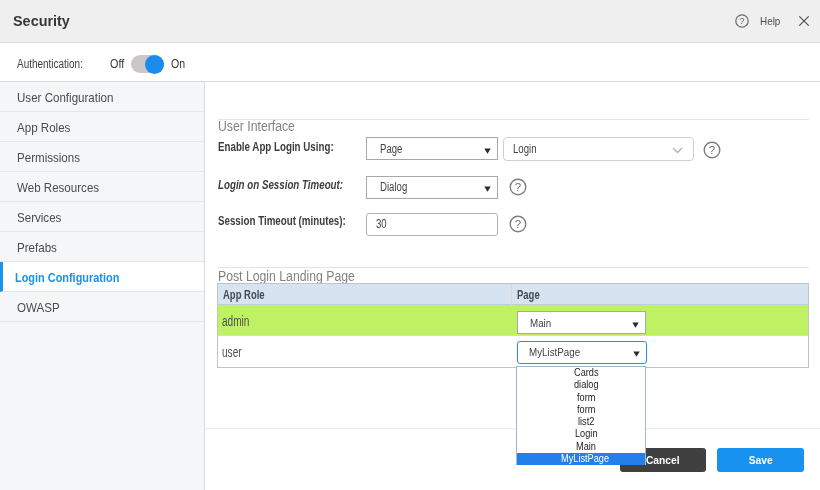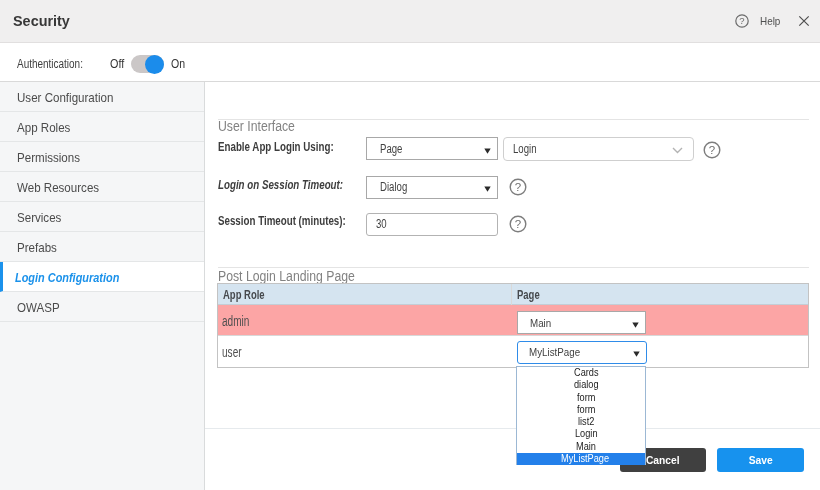--- a/index.html
+++ b/index.html
@@ -24,40 +24,40 @@
 #offlabel .tx { transform:scaleX(0.8); }
 #onlabel { left:171px; top:57px; height:14px; line-height:14px; font-size:13.5px; color:#333; }
 #onlabel .tx { transform:scaleX(0.78); }
 #toggle { left:131px; top:55px; width:33px; height:18px; background:#cbc7c7; border-radius:9px; }
 #knob { left:145px; top:54.5px; width:19px; height:19px; background:#1b8ceb; border-radius:50%; }
 
 
 #sidebar { left:0; top:82px; width:205px; height:408px; background:#f5f6f7; border-right:1px solid #d9dbdc; }
 .sideitem { position:absolute; left:0; width:204px; height:30px; line-height:31px; padding-left:17px; font-size:13px; color:#4b4b4b; border-bottom:1px solid #e4e6e7; }
 .sideitem .tx { transform:scaleX(0.89); }
-.sideitem.active { background:#fff; border-left:3px solid #1b92ec; padding-left:12px; color:#1a91ea; font-weight:700;font-style:italic; }
+.sideitem.active { background:#fff; border-left:3px solid #1b92ec; padding-left:12px; color:#1a91ea; font-weight:700; }
 .sideitem.active .tx { transform:scaleX(0.84); }
 
 
 .sechead { height:16px; line-height:16px; font-size:14px; color:#828282;margin-top:23px; }
 .sechead .tx { transform:scaleX(0.875); }
 .hrline { height:1px; background:#e4e4e4; }
 .flabel { height:14px; line-height:14px; font-size:13.2px; font-weight:700; color:#3d3d3d; }
 .flabel .tx { transform:scaleX(0.74); }
 .sel { position:absolute; background:#fff; border:1px solid #a8a8a8; font-size:12px; color:#424242; }
 .sel .txt { position:absolute; left:13px; top:0; bottom:0; display:flex; align-items:center; }
 .sel .txt .tx { transform:scaleX(0.8); }
 
 
 #tbl { left:217px; top:283px; width:592px; height:85px; border:1px solid #c3c3c3; }
 #th { position:absolute; left:0; top:0; width:590px; height:21px; background:#d5e4f0; border-bottom:1px solid #c3cdd6; }
 .hcell { position:absolute; top:0; height:21px; line-height:22px; font-size:12px; font-weight:700; color:#46494d; }
 .hcell .tx { transform:scaleX(0.79); }
 #coldiv { position:absolute; left:293px; top:0px; width:1px; height:83px; background:#d9d9d9; }
-#row1 { position:absolute; left:0; top:21px; width:590px; height:31px; background:#fca5a5; border-bottom:1px solid #d8d8d8; }
+#row1 { position:absolute; left:0; top:21px; width:590px; height:31px; background:#bef264; border-bottom:1px solid #d8d8d8; }
 #row2 { position:absolute; left:0; top:52px; width:590px; height:31px; background:#fff; }
 .dcell { position:absolute; left:4px; top:0; height:100%; line-height:32px; font-size:14px; color:#4f4f4f; }
 .dcell .tx { transform:scaleX(0.72); }
 
 
 #ddl { left:516px; top:366px; width:130px; height:99.3px; background:#fff; border:1px solid #9cb8d4; z-index:30; }
 .opt { height:12.3px; line-height:12.4px; padding-left:12px; font-size:10px; color:#1d1d1d;text-align:center; }
 .opt .tx { transform:scaleX(0.92); }
 .opt.hl { background:#2380ea; color:#fff; }
 

